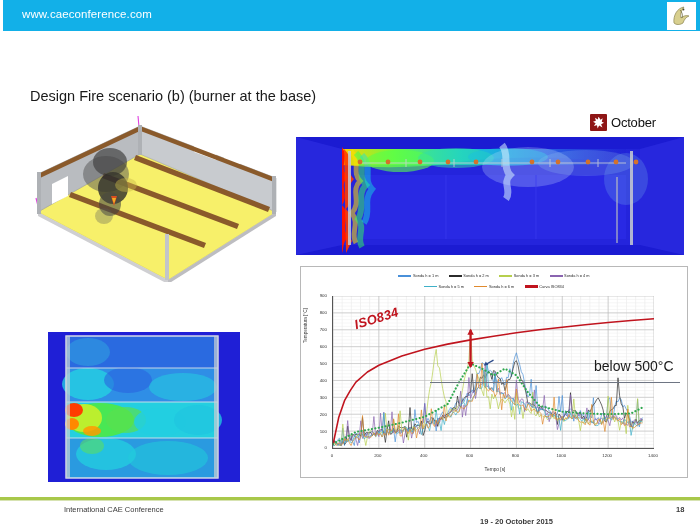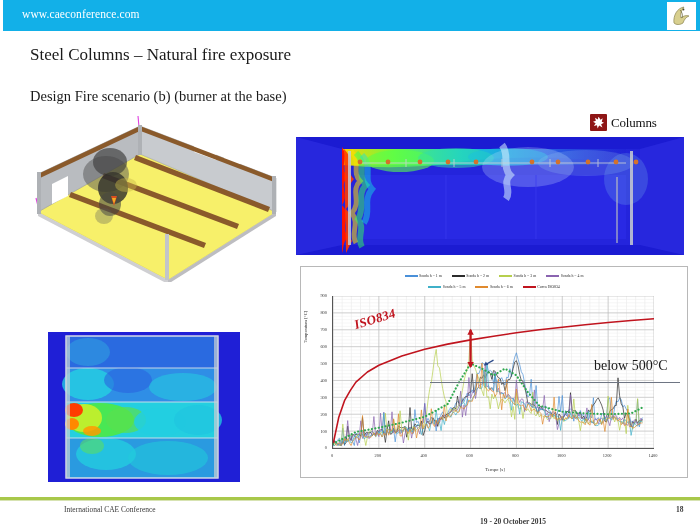--- a/index.html
+++ b/index.html
@@ -1,20 +1,20 @@
 <!DOCTYPE html>
 <html><head>
 <meta charset="utf-8">
 <style>
   html,body{margin:0;padding:0;}
   body{
     width:700px;height:525px;overflow:hidden;background:#ffffff;
     font-family:"Liberation Sans",sans-serif;position:relative;
   }
-  .slide{position:absolute;inset:0;background:#fff;font-family:Liberation Serif, serif;}
+  .slide{position:absolute;inset:0;background:#fff;}
 
   
   .header-band{position:absolute;left:0;top:0;width:700px;height:31px;background:#12b0e8;}
   .header-url{position:absolute;left:22px;top:8px;font-size:11.5px;color:#ffffff;letter-spacing:.1px;}
   .header-logo{position:absolute;left:667px;top:2px;width:29px;height:28px;background:#ffffff;overflow:hidden;}
   .header-left-edge{position:absolute;left:0;top:0;width:3px;height:31px;background:#ffffff;}
 
   
   .title1{position:absolute;left:30px;top:45px;font-size:17px;color:#1a1a1a;white-space:nowrap;}
   .title2{position:absolute;left:30px;top:88px;font-size:14.5px;color:#1a1a1a;white-space:nowrap;}
@@ -75,21 +75,20 @@
   <div class="header-left-edge"></div>
   <div class="header-url">www.caeconference.com</div>
   <div class="header-logo">
     <svg width="29" height="28" viewBox="0 0 29 28">
       <path d="M7 21 C6 14 10 6 17 5 C14 9 13 13 14 16 C16 14 19 13 22 14 C19 15 17 18 16 21 C13 23 9 23 7 21 Z" fill="#d8cf8e" stroke="#8a8250" stroke-width="0.7"></path>
       <path d="M13 8 C15 10 16 13 15 16" fill="none" stroke="#6f6a3f" stroke-width="0.8"></path>
       <circle cx="16.5" cy="7.5" r="0.9" fill="#4a4626"></circle>
     </svg>
   </div>
 
-  <div class="title1">Steel Columns – Natural fire exposure</div>
   <div class="title2">Design Fire scenario (b) (burner at the base)</div>
 
   <div class="room3d">
     <svg width="275" height="170" viewBox="0 0 275 170">
 
       <path d="M120 4 L122 26" stroke="#e03fe0" stroke-width="1.1" fill="none"></path>
       <path d="M18 86 L22 102" stroke="#e03fe0" stroke-width="1.1" fill="none"></path>
       <path d="M256 86 L252 100" stroke="#e03fe0" stroke-width="1.1" fill="none"></path>
 
       <polygon points="20,100 122,42 258,100 150,168" fill="#f7f06a" stroke="#d9d24e" stroke-width="0.7"></polygon>
@@ -125,21 +124,21 @@
         <ellipse cx="86" cy="104" rx="9" ry="8" fill="#585858" opacity="0.35"></ellipse>
         <path d="M93 84 L96 94 L99 84 Z" fill="#d8431a"></path>
         <path d="M94 86 L96 92 L98 86 Z" fill="#f2a81e"></path>
       </g>
       <ellipse cx="108" cy="73" rx="11" ry="7" fill="#c9b84a" opacity="0.45"></ellipse>
     </svg>
   </div>
 
   <div class="pyrosim">
     <div class="pyrosim-mark"></div>
-    <div class="pyrosim-text">Columns</div>
+    <div class="pyrosim-text">October</div>
   </div>
 
   <div class="slice-section">
     <svg width="388" height="118" viewBox="0 0 388 118">
       <defs>
         <radialGradient id="plumeG" cx="50%" cy="50%" r="50%">
           <stop offset="0%" stop-color="#60ff70" stop-opacity="0.95"></stop>
           <stop offset="55%" stop-color="#18c8d8" stop-opacity="0.6"></stop>
           <stop offset="100%" stop-color="#1a1ad0" stop-opacity="0"></stop>
         </radialGradient>

